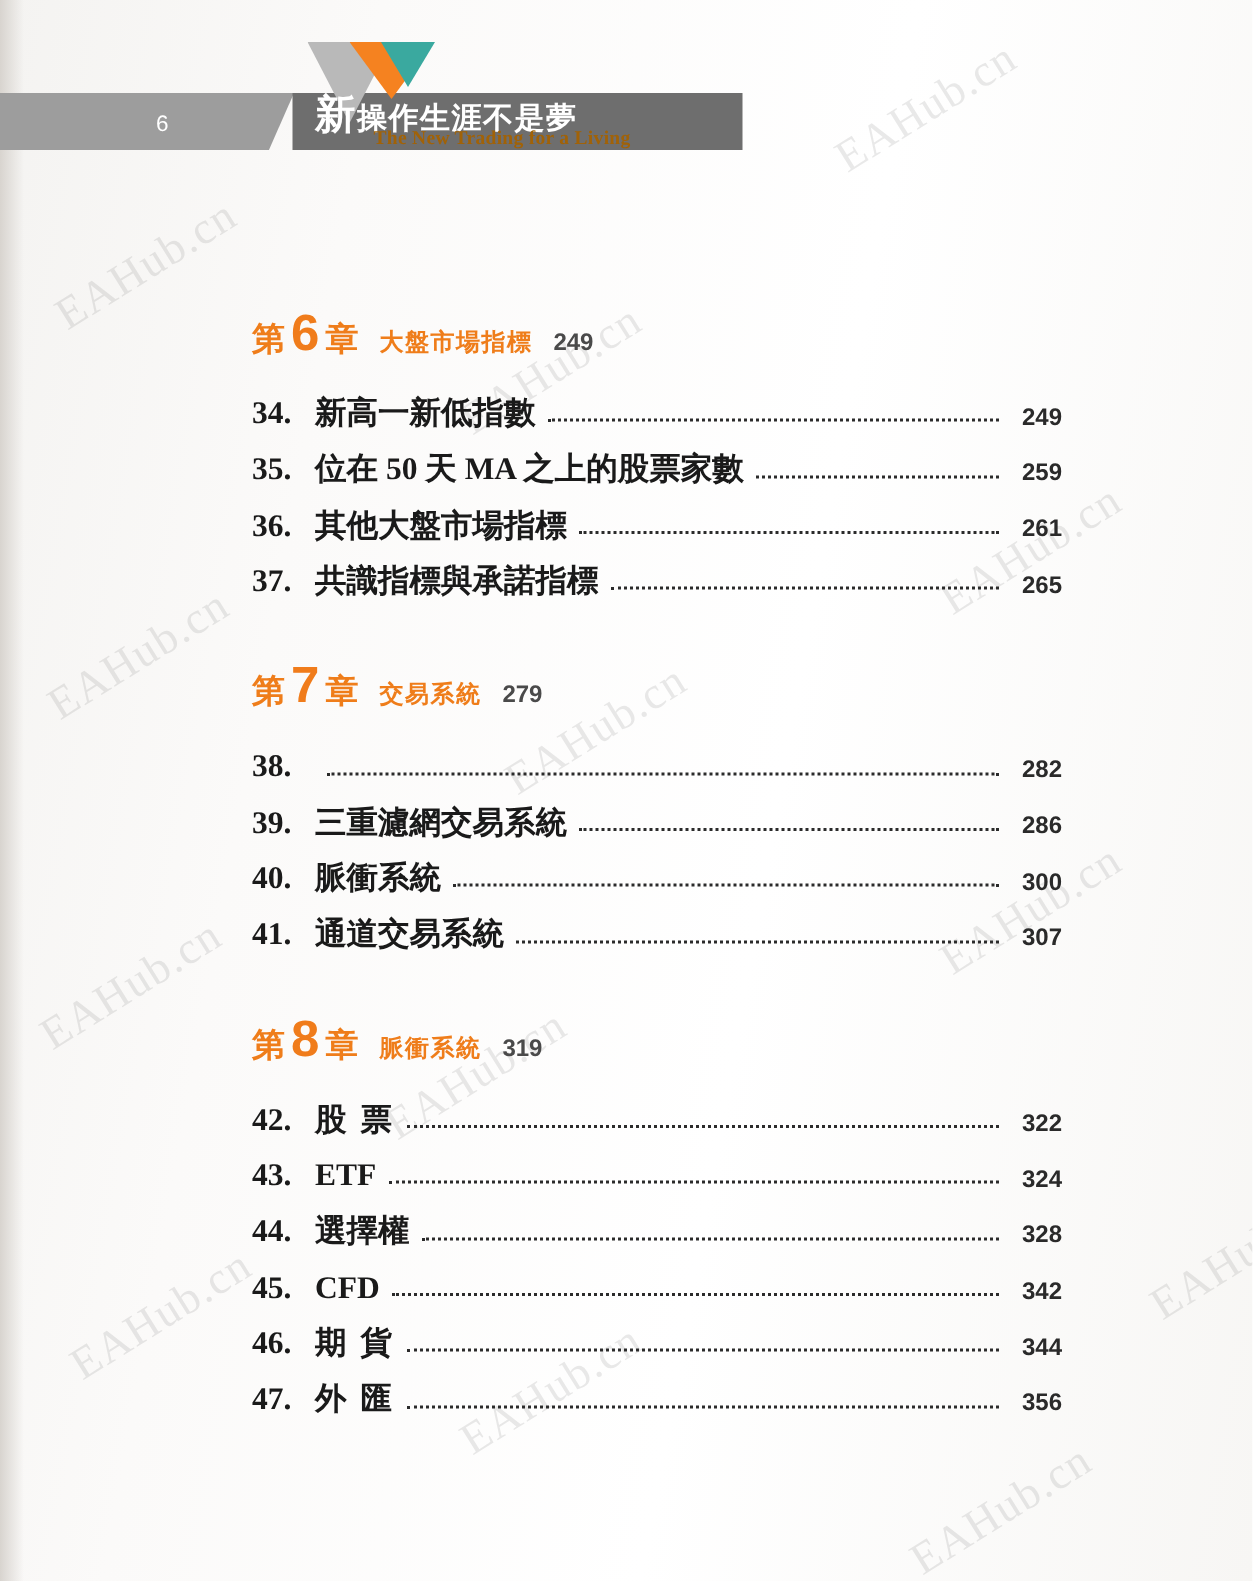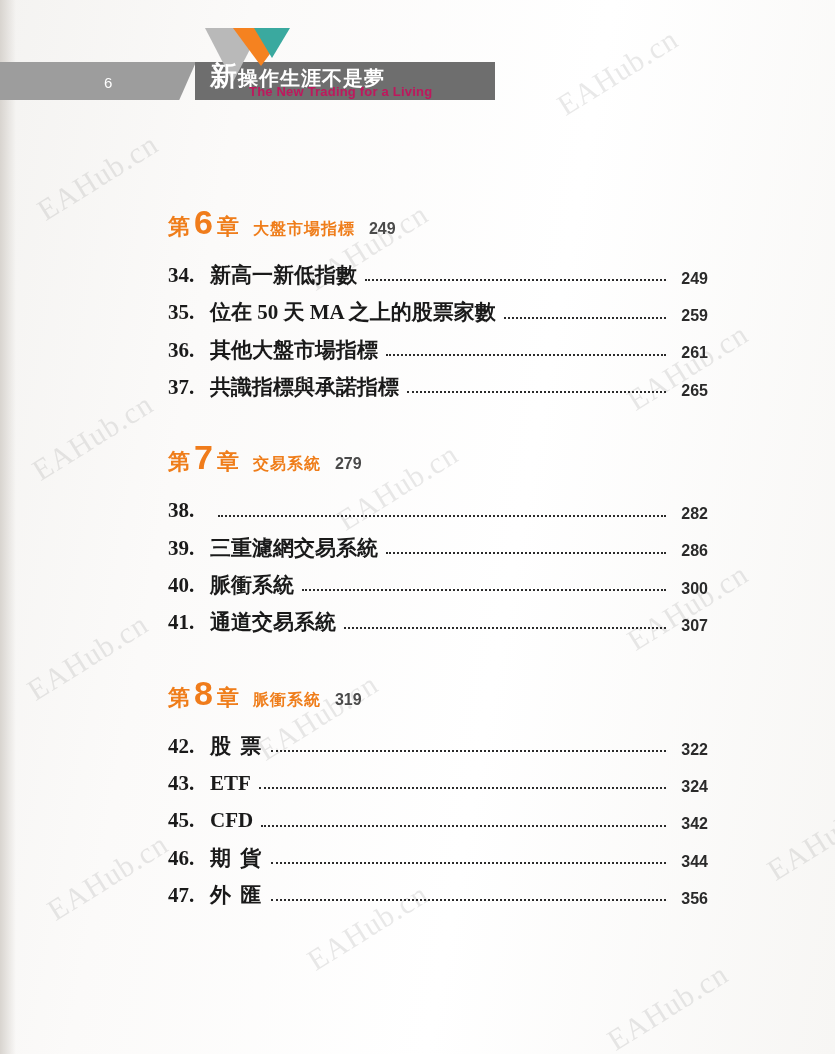--- a/index.html
+++ b/index.html
@@ -119,22 +119,22 @@
   .title-cn .big {
     font-size: 27px;
     color: #ffffff;
   }
   .title-en {
     position: absolute;
     left: 249px;
     top: 84px;
     font-size: 13px;
     font-weight: bold;
-    color: #be185d;
-    font-family: Liberation Sans, sans-serif;
+    color: #a16207;
+    font-family: Liberation Serif, serif;
     letter-spacing: 0.2px;
   }
 
   
   .toc {
     position: absolute;
     left: 168px;
     top: 205px;
     width: 540px;
   }
@@ -342,20 +342,26 @@
       <span class="leader"></span>
       <span class="entry-page">322</span>
     </div>
     <div class="entry">
       <span class="entry-num">43.</span>
       <span class="entry-title">ETF</span>
       <span class="leader"></span>
       <span class="entry-page">324</span>
     </div>
     <div class="entry">
+      <span class="entry-num">44.</span>
+      <span class="entry-title">選擇權</span>
+      <span class="leader"></span>
+      <span class="entry-page">328</span>
+    </div>
+    <div class="entry">
       <span class="entry-num">45.</span>
       <span class="entry-title">CFD</span>
       <span class="leader"></span>
       <span class="entry-page">342</span>
     </div>
     <div class="entry spaced">
       <span class="entry-num">46.</span>
       <span class="entry-title">期 貨</span>
       <span class="leader"></span>
       <span class="entry-page">344</span>

